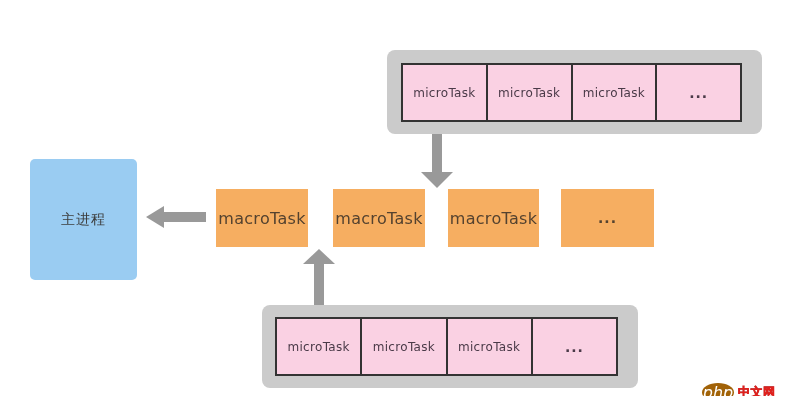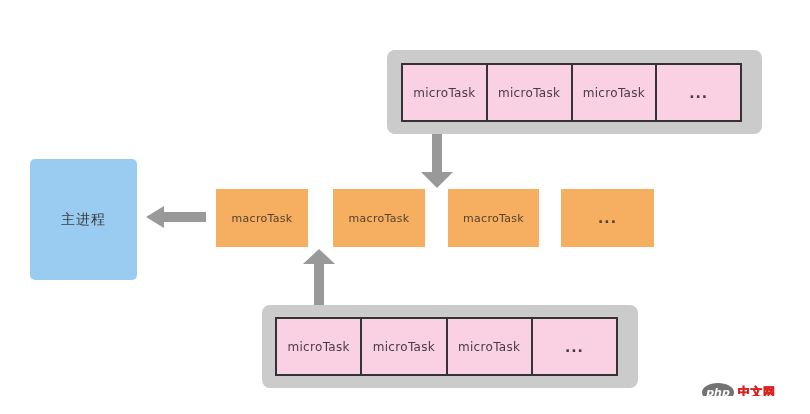--- a/index.html
+++ b/index.html
@@ -23,21 +23,21 @@
   .micro-cell{
     flex:1;display:flex;align-items:center;justify-content:center;
     font-size:12px;color:#4a3a48;letter-spacing:0.3px;
   }
   .micro-cell + .micro-cell{border-left:2px solid #333333;}
   .micro-cell.dots,.macro-box.dots{font-size:14px;font-weight:bold;letter-spacing:1px;}
   
   .macro-box{
     position:absolute;top:189px;height:58px;background:#f6ae61;
     display:flex;align-items:center;justify-content:center;
-    font-size:11px;color:#54422f;letter-spacing:0.3px;
+    font-size:16px;color:#54422f;letter-spacing:0.3px;
   }
   .macro-1{left:216px;width:92px;}
   .macro-2{left:333px;width:92px;}
   .macro-3{left:448px;width:91px;}
   .macro-4{left:561px;width:93px;}
   
   .main-box{
     position:absolute;left:30px;top:159px;width:107px;height:121px;
     background:#9accf2;border-radius:5px;
     display:flex;align-items:center;justify-content:center;
@@ -56,23 +56,23 @@
     border-right:18px solid #999999;}
   .head-up{left:303px;top:249px;width:0;height:0;
     border-left:16px solid transparent;border-right:16px solid transparent;
     border-bottom:15px solid #999999;}
   .stem-up{left:314px;top:263px;width:10px;height:43px;}
   
   .logo{
     position:absolute;left:702px;top:383px;display:flex;align-items:center;gap:4px;
   }
   .logo-badge{
-    width:32px;height:19px;background:#737373;border-radius:50%;
+    width:32px;height:19px;background:#a16207;border-radius:50%;
     display:flex;align-items:center;justify-content:center;
-    color:#ffffff;font-size:11px;font-weight:bold;font-style:italic;
+    color:#ffffff;font-size:16px;font-weight:normal;font-style:italic;
   }
   .logo-text{
     font-size:12px;font-weight:bold;color:#0c4a6e;letter-spacing:0.5px;
     -webkit-text-stroke:0.6px #e0201c;
   }
 </style>
 </head>
 <body>
 
 <div class="canvas">

